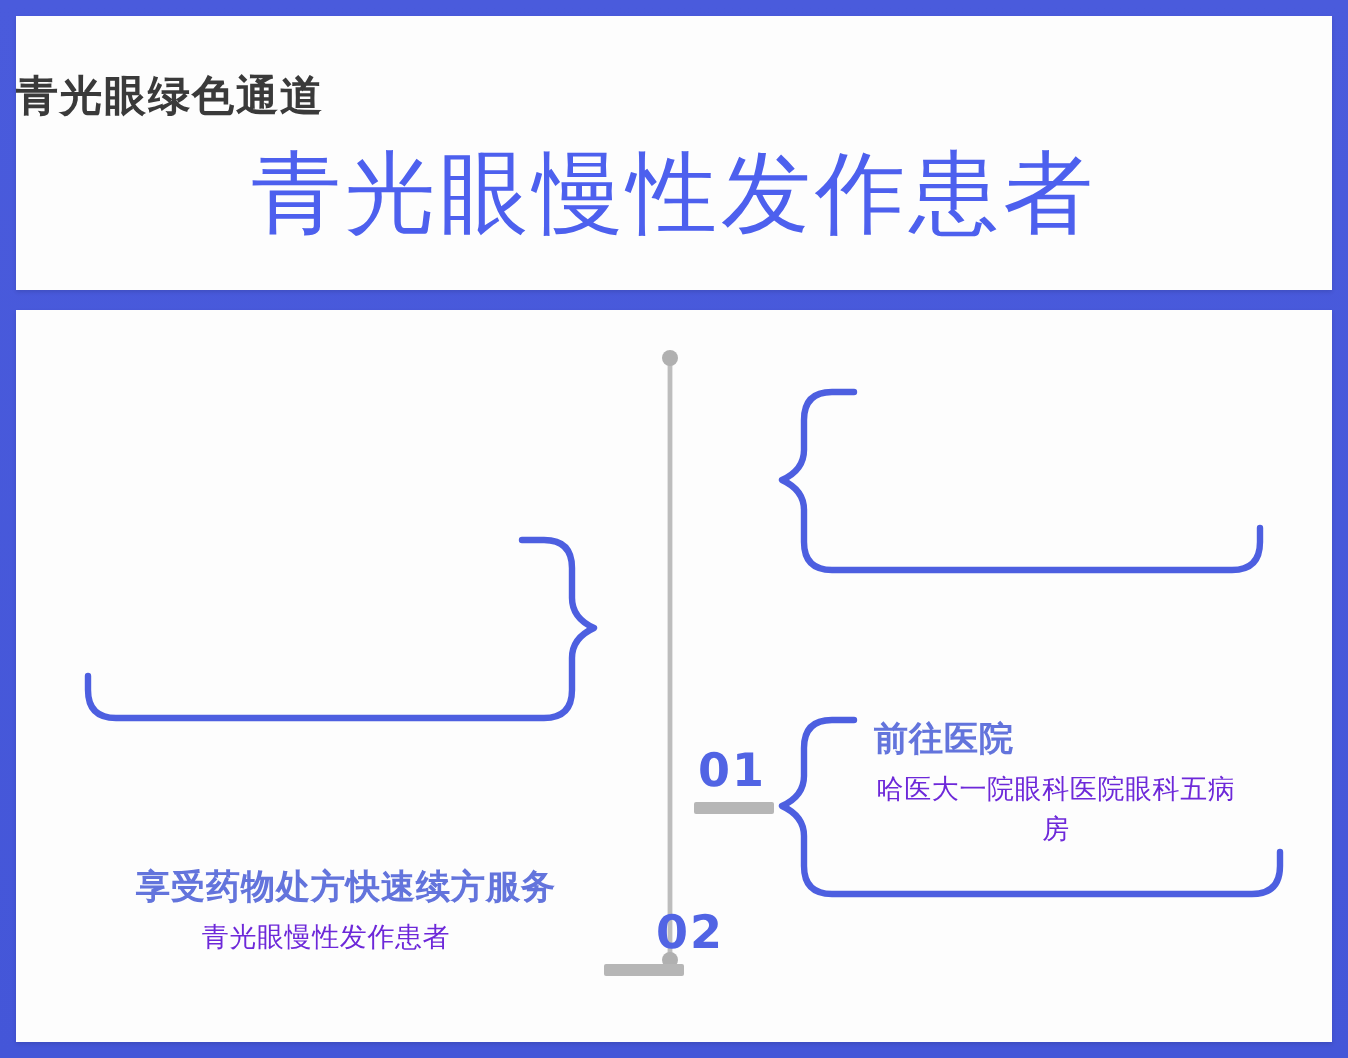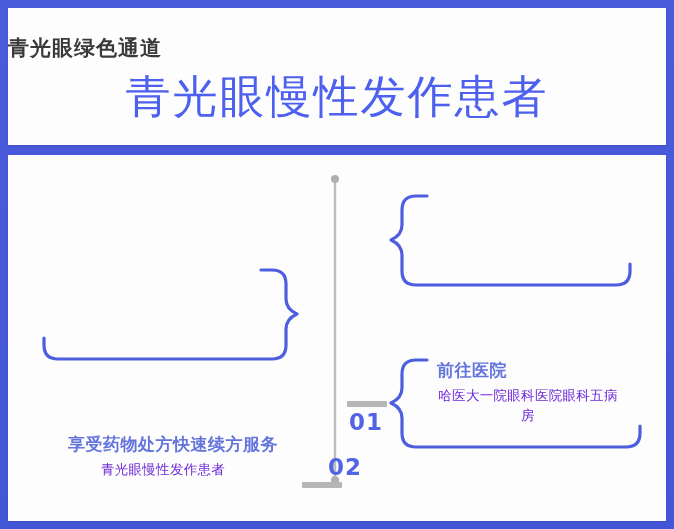--- a/index.html
+++ b/index.html
@@ -89,21 +89,21 @@
     line-height: 1;
     font-family: "DejaVu Sans", "Liberation Sans", sans-serif;
   }
   .step-bar {
     position: absolute;
     height: 6px;
     width: 40px;
     background: #b6b6b6;
     border-radius: 1px;
   }
-  .num-01 { left: 341px; top: 220px; margin-top: 36px; }
+  .num-01 { left: 341px; top: 220px; }
   .bar-01 { left: 339px; top: 246px; }
   .num-02 { left: 299px; top: 301px; margin-left: 21px; }
   .bar-02 { left: 294px; top: 327px; }
 
   
   .step-text {
     position: absolute;
   }
   .step-title {
     font-size: 17px;

